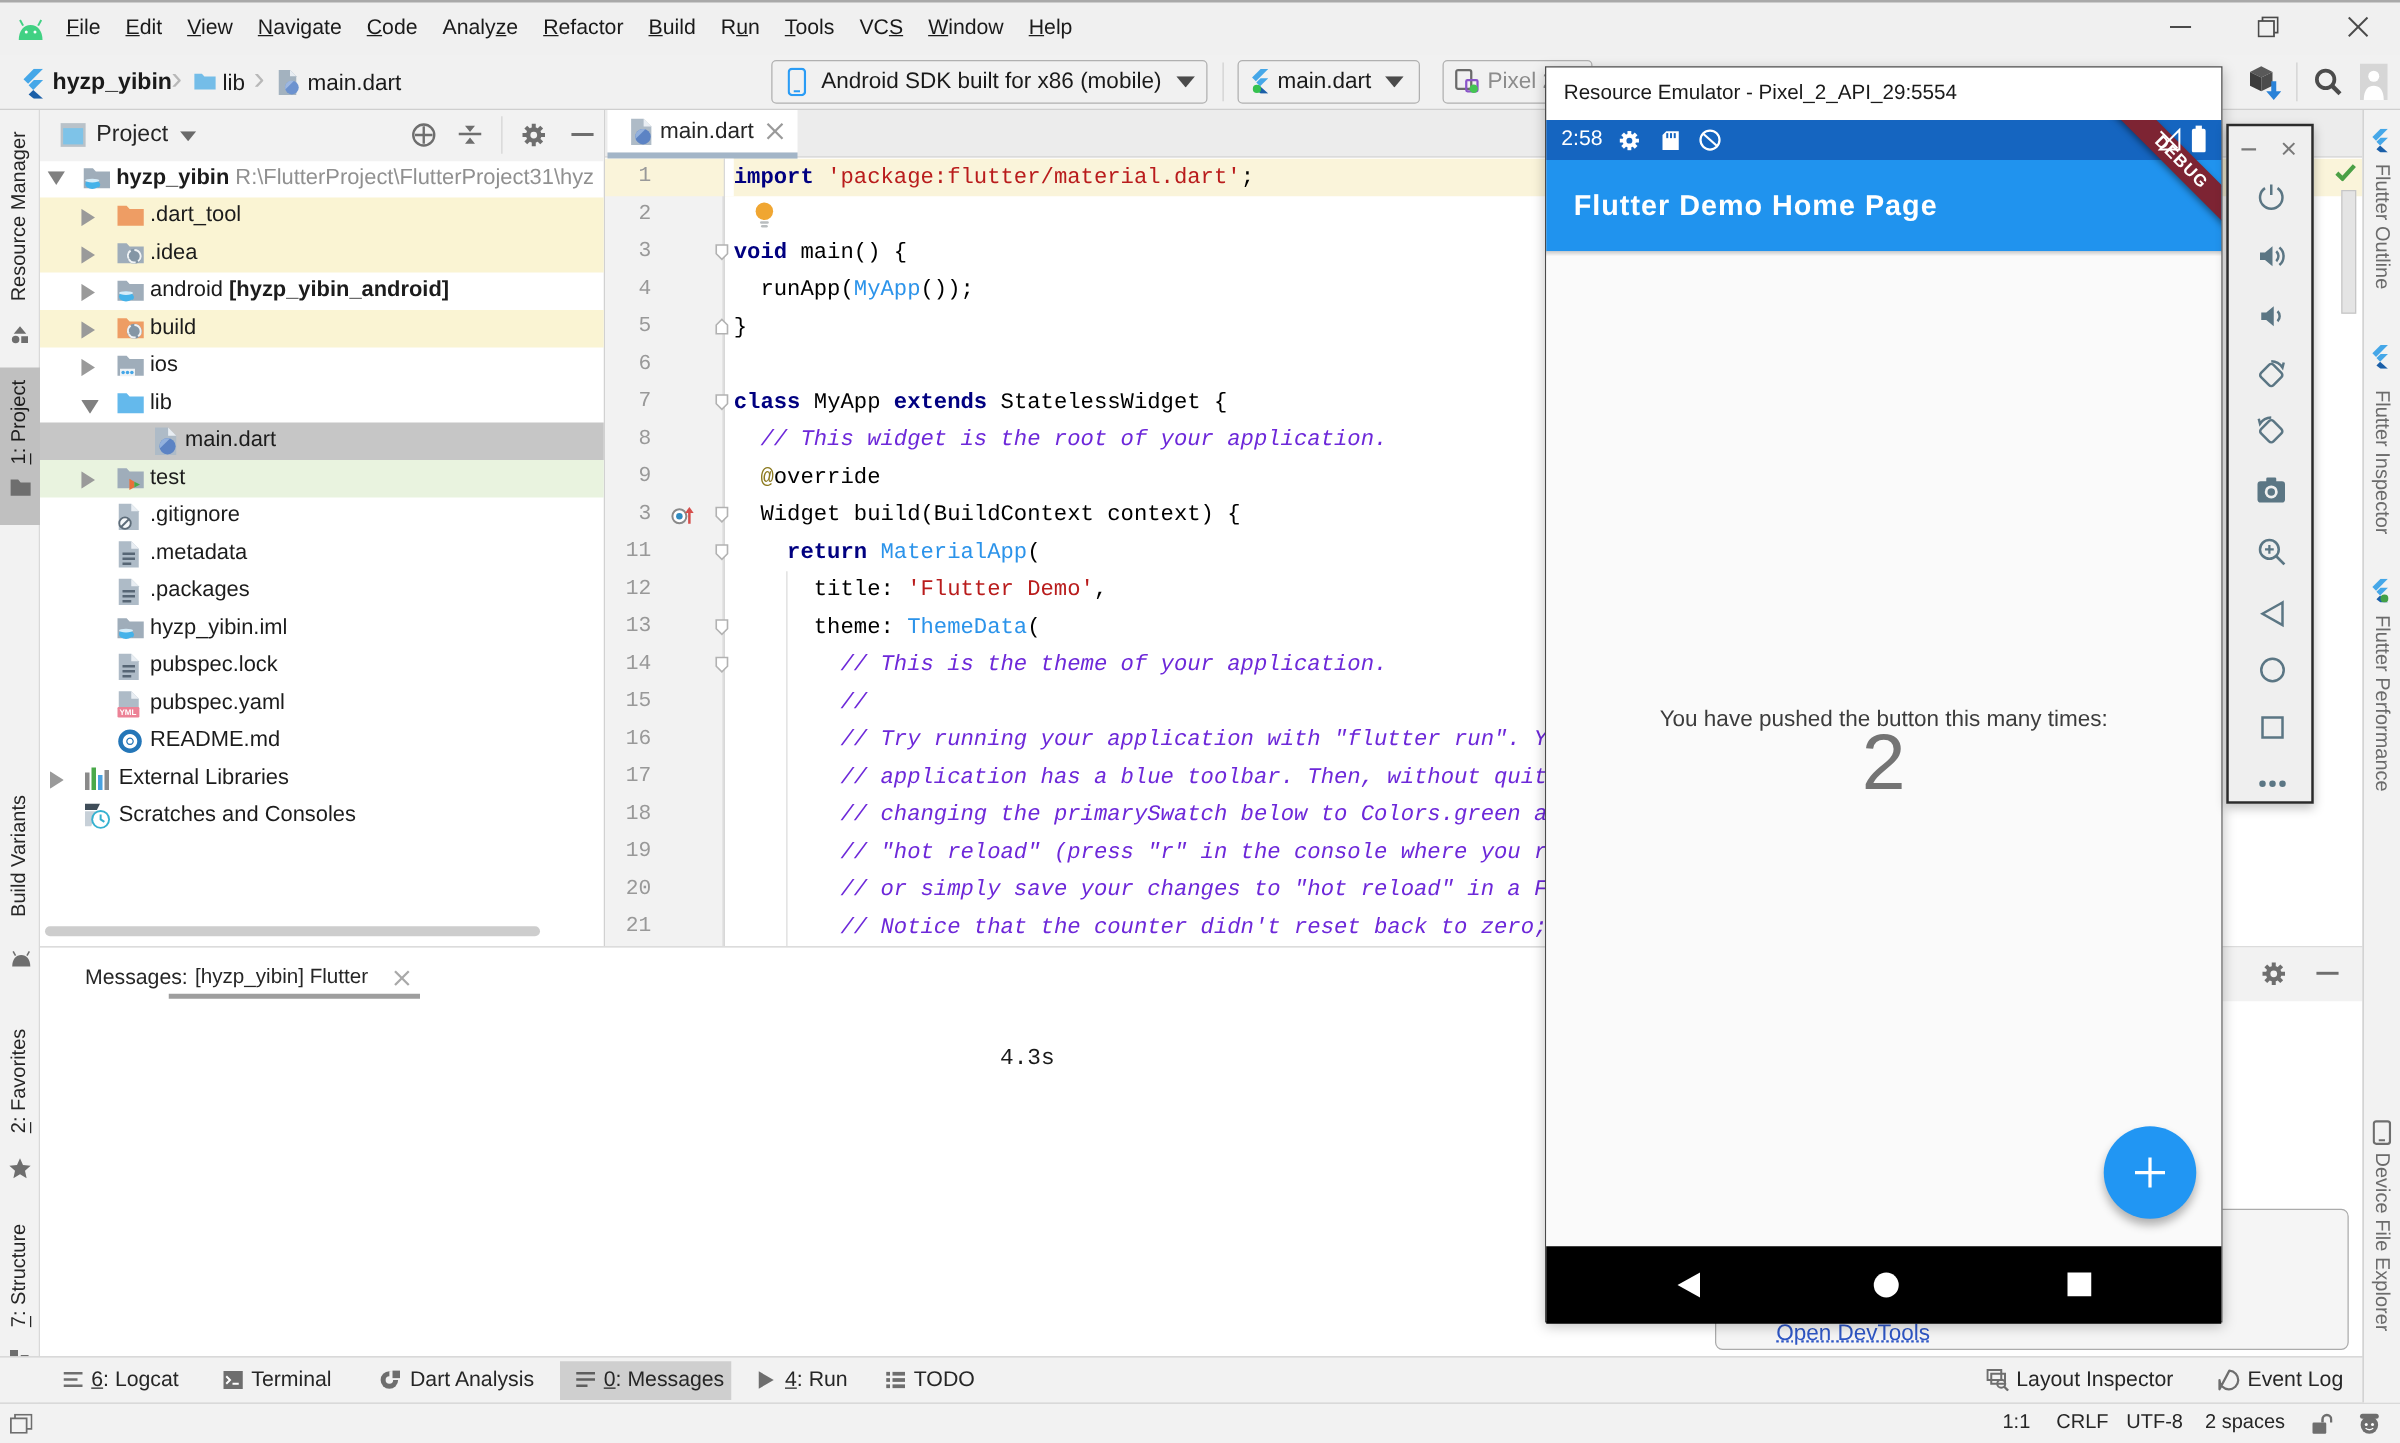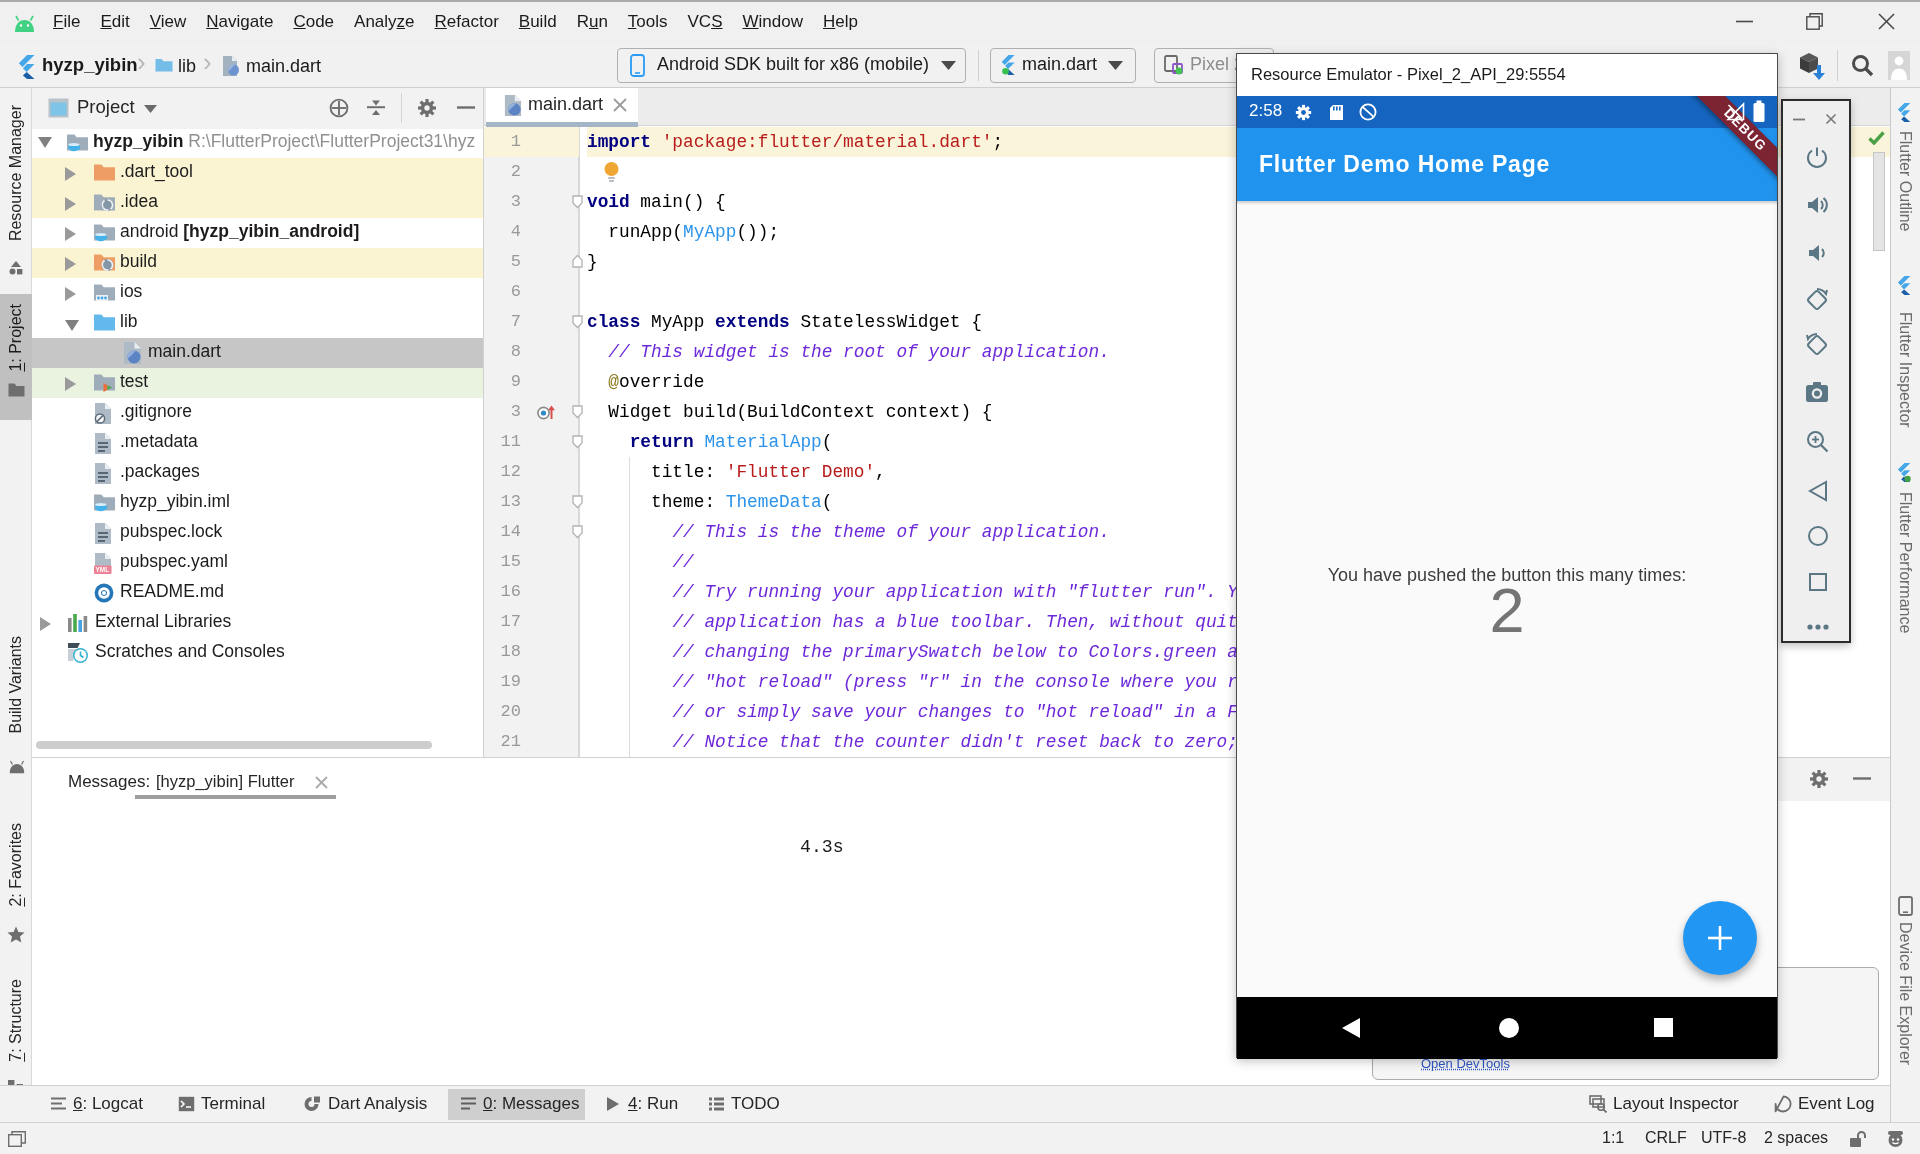--- a/index.html
+++ b/index.html
@@ -586,21 +586,21 @@
     </svg>
   <div class="vtd abs" style="left:6px;top:404px">Flutter Performance</div>
   <svg class="abs" style="left:8px;top:808px" width="15" height="20" viewBox="0 0 15 20">
       <rect x="1" y="1" width="13" height="18" rx="2" fill="none" stroke="#6e6e6e" stroke-width="1.8"></rect>
       <line x1="5" y1="16.2" x2="10" y2="16.2" stroke="#6e6e6e" stroke-width="1.6"></line>
     </svg>
   <div class="vtd abs" style="left:6px;top:834px">Device File Explorer</div>
 </div>
 
 <div class="abs" style="left:1372px;top:967px;width:507px;height:113px;background:#f5f5f5;border:1px solid #ababab;border-radius:6px"></div>
-<div class="abs" style="left:1421px;top:1056px;width:200px;font-size:13px;color:#2e56c5;text-decoration:underline dotted">Open DevTools</div>
+<div class="abs" style="left:1421px;top:1056px;width:200px;font-size:18px;color:#2e56c5;text-decoration:underline dotted">Open DevTools</div>
 
 <div class="abs" id="emuwin" style="left:1236px;top:53px;width:542px;height:1005px;background:#fff;border:1px solid #4a4a4a;box-shadow:0 3px 10px rgba(0,0,0,0.25)">
 
   <div class="abs" style="left:14px;top:11px;font-size:16.5px;color:#1a1a1a;white-space:nowrap">Resource Emulator - Pixel_2_API_29:5554</div>
 
   <div class="abs" style="left:0;top:42px;width:540px;height:32px;background:#1565c0"></div>
 
   <div class="abs" style="left:0;top:74px;width:540px;height:73px;background:#2093ee"></div>
   <div class="abs" style="left:0;top:147px;width:540px;height:5px;background:linear-gradient(#00000033,#0000)"></div>
 

